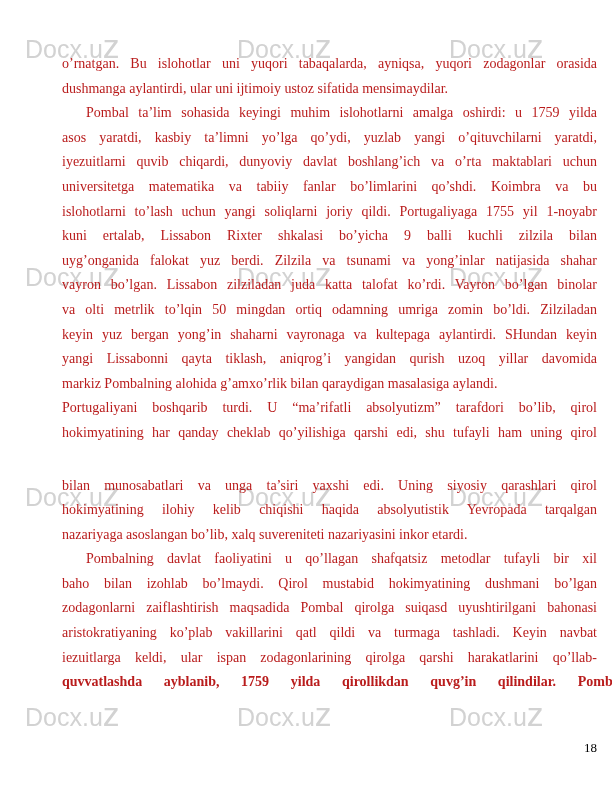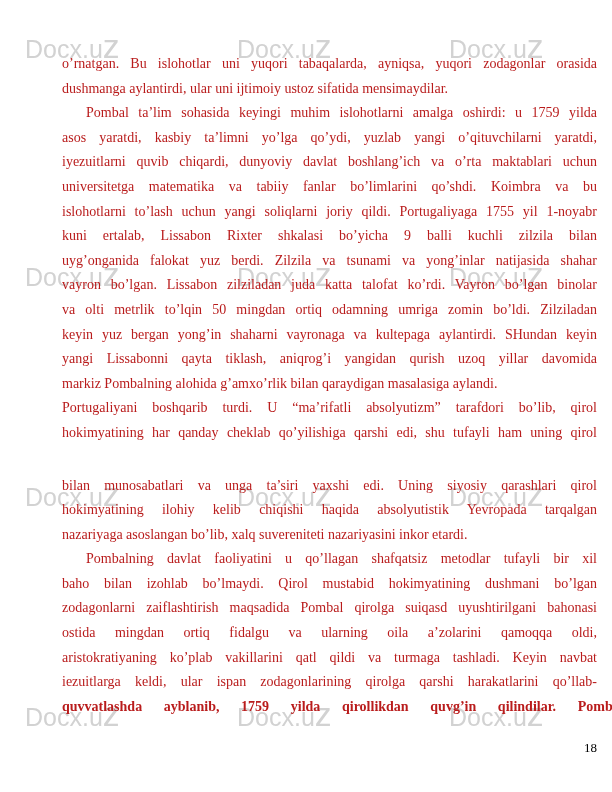--- a/index.html
+++ b/index.html
@@ -86,20 +86,19 @@
         <div class="line" style="word-spacing: 11.373px; text-align: center;"><span>Portugaliyani boshqarib turdi. U “ma’rifatli absolyutizm” tarafdori bo’lib, qirol</span></div>
         <div class="line" style="word-spacing: 4.80682px;"><span>hokimyatining har qanday cheklab qo’yilishiga qarshi edi, shu tufayli ham uning qirol</span></div>
         <div class="line" style="word-spacing: 10.6906px; margin-top: 28px;"><span>bilan munosabatlari va unga ta’siri yaxshi edi. Uning siyosiy qarashlari qirol</span></div>
         <div class="line" style="word-spacing: 14.7701px;"><span>hokimyatining ilohiy kelib chiqishi haqida absolyutistik Yevropada tarqalgan</span></div>
         <div class="line"><span>nazariyaga asoslangan bo’lib, xalq suvereniteti nazariyasini inkor etardi.</span></div>
       </div>
       <div class="para">
         <div class="line first" style="word-spacing: 9.73264px;"><span>Pombalning davlat faoliyatini u qo’llagan shafqatsiz metodlar tufayli bir xil</span></div>
         <div class="line" style="word-spacing: 11.2227px;"><span>baho bilan izohlab bo’lmaydi. Qirol mustabid hokimyatining dushmani bo’lgan</span></div>
         <div class="line" style="word-spacing: 7.60714px;"><span>zodagonlarni zaiflashtirish maqsadida Pombal qirolga suiqasd uyushtirilgani bahonasi</span></div>
-        <div class="line" style="word-spacing: 15.9861px;"><span>ostida mingdan ortiq fidalgu va ularning oila a’zolarini qamoqqa oldi,</span></div>
         <div class="line" style="word-spacing: 9.33333px;"><span>aristokratiyaning ko’plab vakillarini qatl qildi va turmaga tashladi. Keyin navbat</span></div>
         <div class="line" style="word-spacing: 10.6836px;"><span>iezuitlarga keldi, ular ispan zodagonlarining qirolga qarshi harakatlarini qo’llab-</span></div>
         <div class="line" style="word-spacing: 18.1585px; font-weight: bold;"><span>quvvatlashda ayblanib, 1759 yilda qirollikdan quvg’in qilindilar. Pombal</span></div>
       </div>
     </div>
   <div class="page-number">18</div>
 </div>
 
 </body></html>

